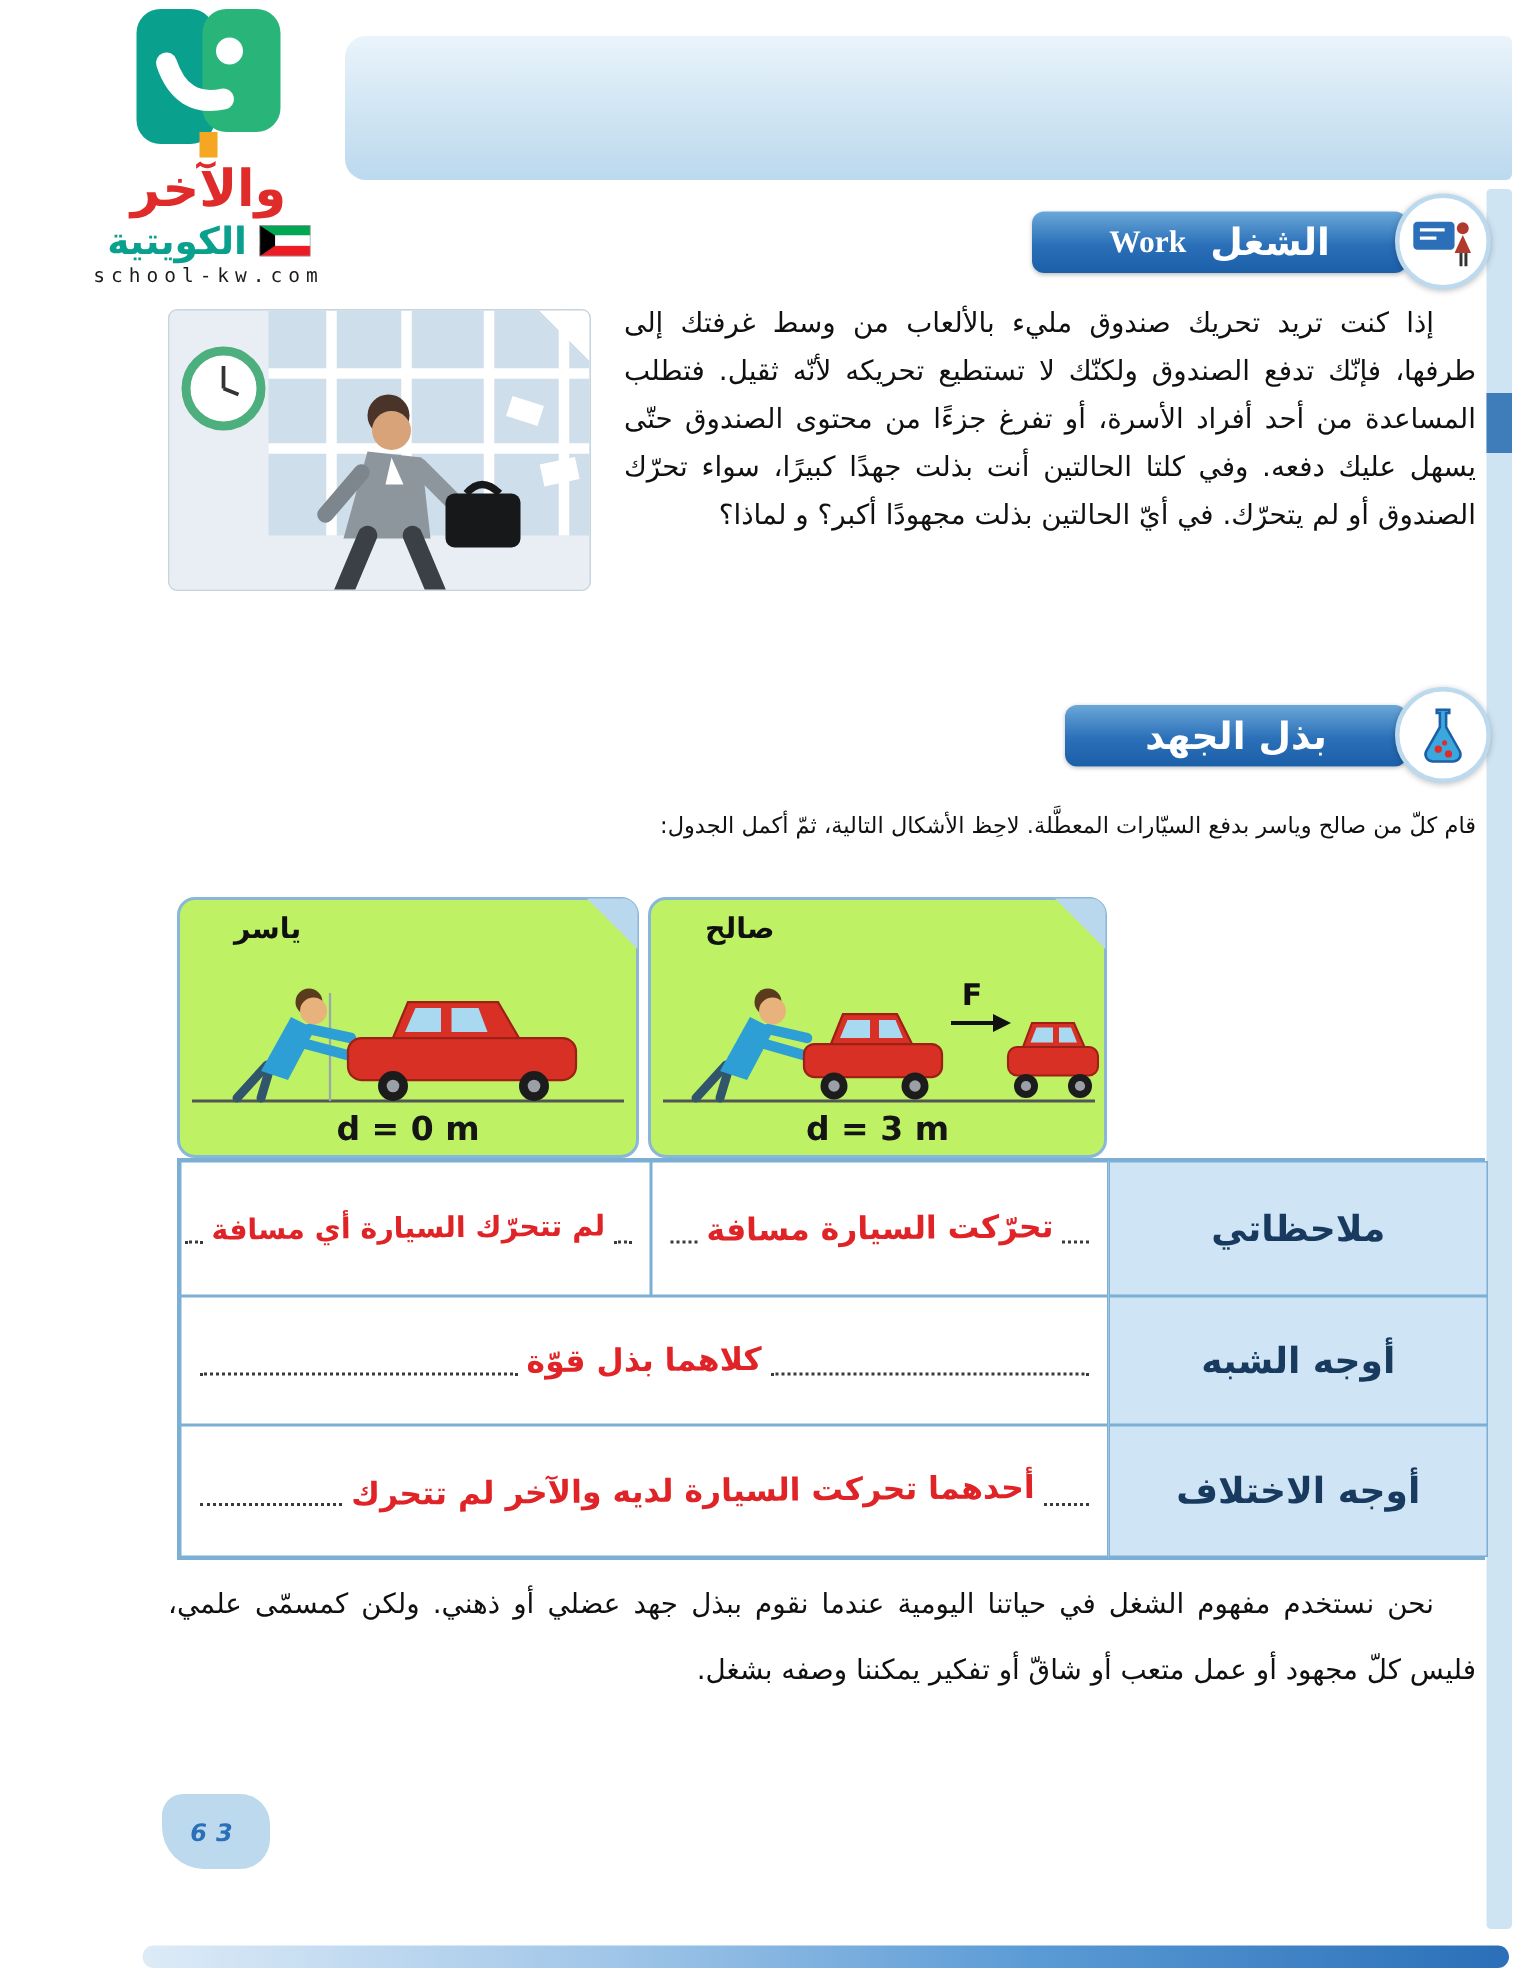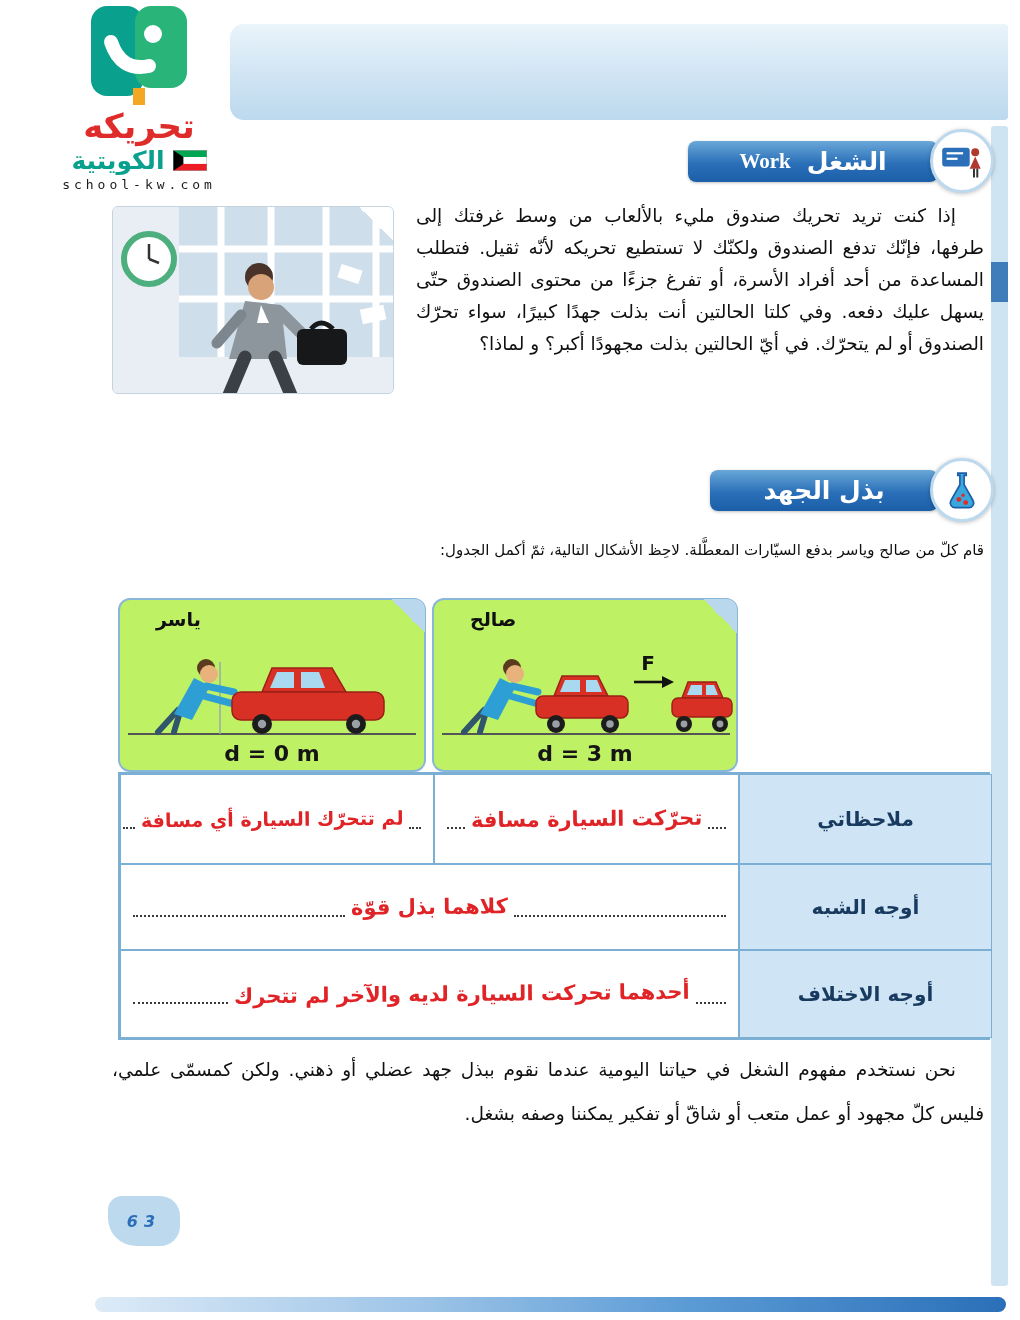--- a/index.html
+++ b/index.html
@@ -63,21 +63,21 @@
     font-size:19px; font-weight:bold; color:#101010; }
   .panel svg.scene { position:absolute; left:0; top:28px; }
   .dist { position:absolute; bottom:4px; left:0; right:0; text-align:center;
     font-size:22px; font-weight:bold; color:#151515; }
 
   
   .obs-table { position:absolute; left:118px; top:772px; width:872px;
     display:grid; grid-template-columns:314px 305px 253px; grid-template-rows:90px 86px 88px;
     border:2px solid #7bafd4; background:#fff; }
   .cell { border:1px solid #7bafd4; }
-  .label-cell { background:#cfe4f5; color:#173a5e; font-weight:bold; font-size:20px;
+  .label-cell { background:#cfe4f5; color:#173a5e; font-weight:bold; font-size:24px;
     display:flex; align-items:center; justify-content:center; direction:rtl; }
   .answer { display:flex; align-items:center; padding:0 12px; direction:rtl; gap:6px; }
   .span2 { grid-column:1 / 3; }
   .hand { color:#e02326; font-weight:bold; font-size:21px; white-space:nowrap;
     transform:rotate(-0.6deg); }
   .hand.small { font-size:19px; }
   .leader { flex:1 1 auto; min-width:12px; border-bottom:2.5px dotted #3a3a3a; height:1px;
     transform:translateY(9px); }
   .leader-fixed { flex:0 0 30px; }
 
@@ -102,21 +102,21 @@
   <div class="logo">
     <div class="logo-icon">
       <svg viewBox="0 0 100 100" width="100" height="100">
         <rect x="2" y="0" width="52" height="90" rx="16" fill="#0aa08e"></rect>
         <rect x="46" y="0" width="52" height="82" rx="16" fill="#29b57a"></rect>
         <circle cx="64" cy="28" r="9" fill="#ffffff"></circle>
         <path d="M22 36 q10 30 38 24" stroke="#ffffff" stroke-width="14" fill="none" stroke-linecap="round"></path>
         <rect x="44" y="82" width="12" height="17" fill="#f5a623"></rect>
       </svg>
     </div>
-    <div class="logo-title">تحريكه</div>
+    <div class="logo-title">والآخر</div>
     <div class="logo-sub">
       <span class="flag">
         <svg viewBox="0 0 36 22" width="34" height="21">
           <rect width="36" height="7.3" fill="#00a651"></rect>
           <rect y="7.3" width="36" height="7.3" fill="#ffffff"></rect>
           <rect y="14.6" width="36" height="7.4" fill="#ed1c24"></rect>
           <path d="M0 0 L11 7.3 L11 14.6 L0 22 Z" fill="#000000"></path>
           <rect width="36" height="22" fill="none" stroke="#999" stroke-width="1"></rect>
         </svg>
       </span>

